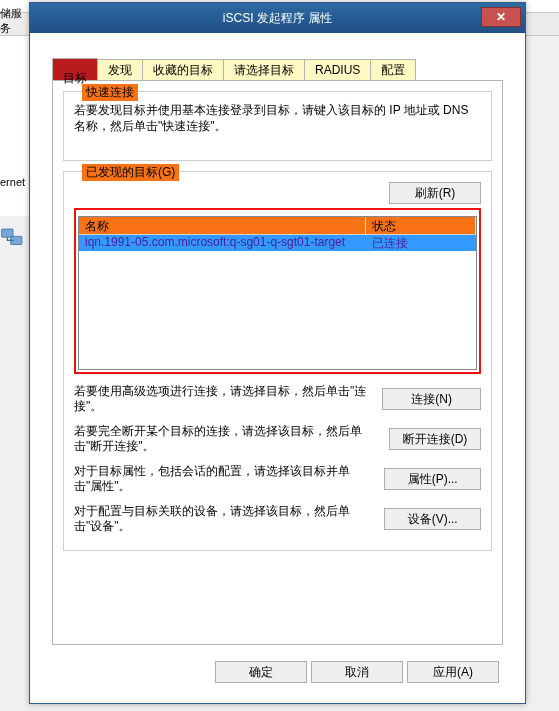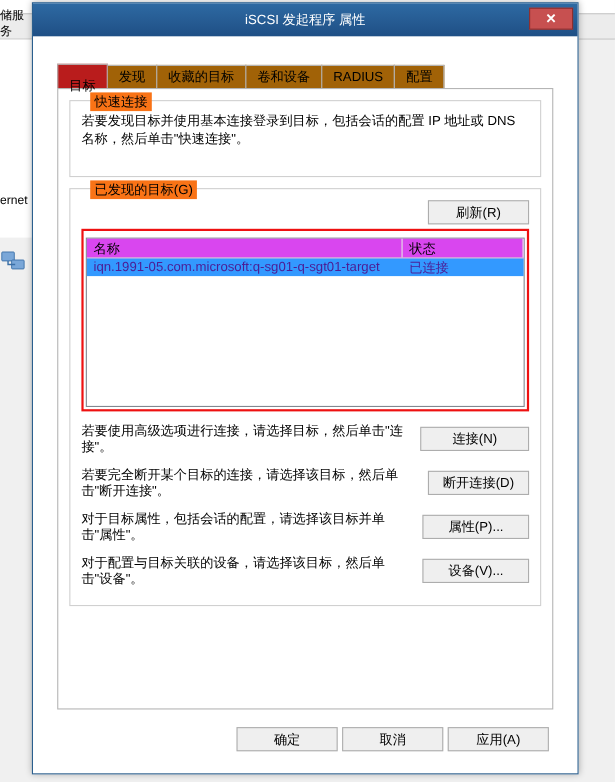--- a/index.html
+++ b/index.html
@@ -26,21 +26,21 @@
     position:absolute; right:4px; top:4px; width:40px; height:20px;
     background:#c75050; border:1px solid #8b2e2e; color:#fff;
     display:flex; align-items:center; justify-content:center; cursor:pointer;
     font-weight:bold; font-size:13px;
   }
   .content { position:absolute; left:8px; right:8px; top:38px; bottom:8px; background:#fff; }
 
   .tabs { position:absolute; left:14px; top:18px; display:flex; }
   .tab {
     border:1px solid #b5b5b5; border-bottom:none; padding:3px 10px;
-    background:#a16207; margin-right:-1px; height:22px; line-height:14px;
+    background:#fef9c3; margin-right:-1px; height:22px; line-height:14px;
     cursor:pointer;
   }
   .tab.active { background:#b91c1c; position:relative; z-index:2; padding-top:12px; margin-top:-1px;}
   .tab-panel { position:absolute; left:14px; right:14px; top:39px; bottom:50px;
     border:1px solid #b5b5b5; padding:10px 10px; background:#fff; }
 
   .group { border:1px solid #d0d0d0; padding:10px 10px 12px 10px; margin-bottom:10px; position:relative;}
   .group .legend { position:absolute; top:-8px; left:18px; background:#f97316; padding:0 4px; }
   .desc { line-height:16px; margin-bottom:14px; }
   .row { display:flex; align-items:center; gap:8px; }
@@ -50,21 +50,21 @@
   }
   .btn {
     height:22px; min-width:92px; border:1px solid #adadad; background:#efefef;
     padding:0 10px; cursor:pointer; line-height:20px; text-align:center;
     white-space:nowrap;
   }
   .btn:disabled, .btn.disabled { color:#9d9d9d; background:#f4f4f4; cursor:default;}
 
   .targets-box { border:2px solid #e11; padding:2px; }
   .list { border:1px solid #828790; height:154px; background:#fff; margin-top:4px; }
-  .list-header { display:flex; background:#d946ef; border-bottom:1px solid #d4d4d4; height:18px; }
+  .list-header { display:flex; background:#f97316; border-bottom:1px solid #d4d4d4; height:18px; }
   .list-header .col { padding:1px 6px; border-right:1px solid #e4e4e4;}
   .list-row { display:flex; height:16px; }
   .list-row.selected { background:#3399ff; color:#4c1d95; }
   .list-row .cell { padding:0 6px; white-space:nowrap; overflow:hidden; }
   .col-name { flex:1 1 auto; }
   .col-state { width:110px; flex:none; }
 
   .action-block { display:flex; align-items:center; margin-top:10px; gap:8px;}
   .action-block .txt { flex:1 1 auto; line-height:15px;}
   .action-block .btn { width:104px; }
@@ -97,30 +97,30 @@
     <div class="close">
       <span>✕</span>
     </div>
   </div>
 
   <div class="content">
     <div class="tabs">
       <div class="tab active"><span>目标</span></div>
       <div class="tab"><span>发现</span></div>
       <div class="tab"><span>收藏的目标</span></div>
-      <div class="tab"><span>卷和设备</span></div>
+      <div class="tab"><span>请选择目标</span></div>
       <div class="tab"><span>RADIUS</span></div>
       <div class="tab"><span>配置</span></div>
     </div>
 
     <div class="tab-panel">
 
       <div class="group">
         <span class="legend">快速连接</span>
-        <div class="desc">若要发现目标并使用基本连接登录到目标，包括会话的配置 IP 地址或 DNS 名称，然后单击"快速连接"。</div>
+        <div class="desc">若要发现目标并使用基本连接登录到目标，请键入该目标的 IP 地址或 DNS 名称，然后单击"快速连接"。</div>
       </div>
 
       <div class="group" style="padding-bottom:16px">
         <span class="legend">已发现的目标(G)</span>
         <div style="display:flex; justify-content:flex-end; margin-bottom:4px;">
           <button class="btn" style="width:90px">
             <span>刷新(R)</span>
           </button>
         </div>
 

